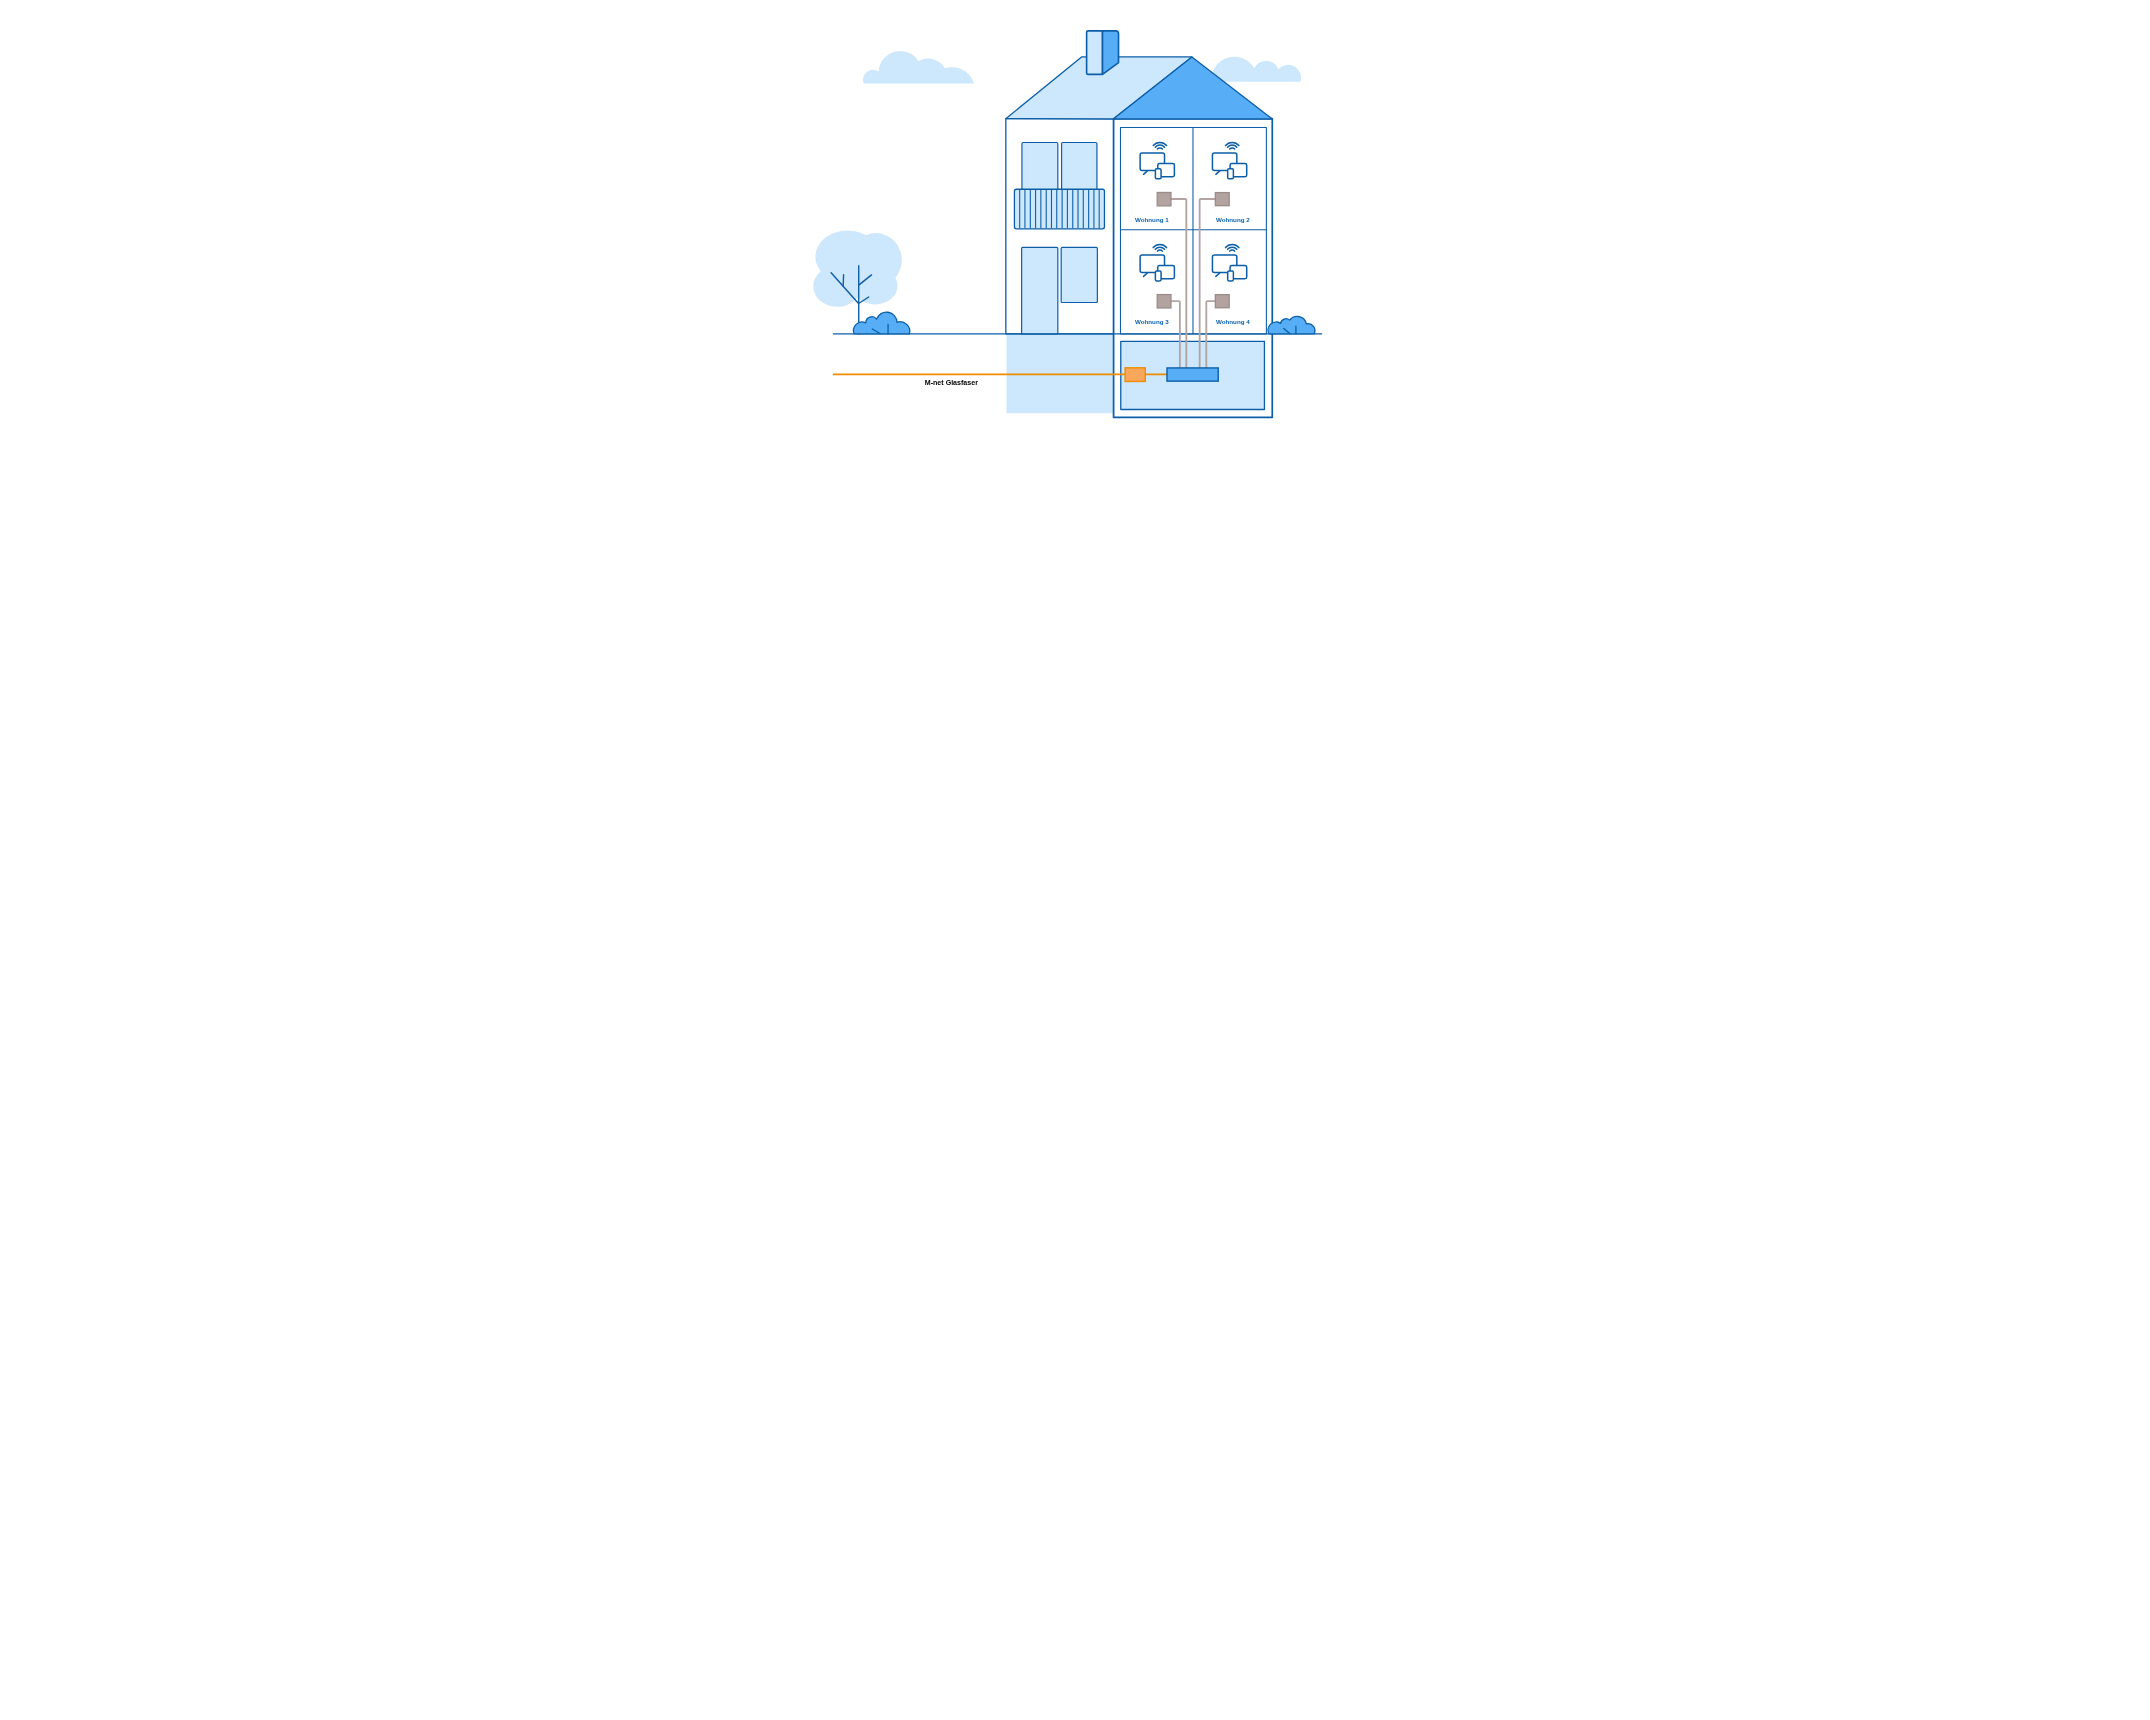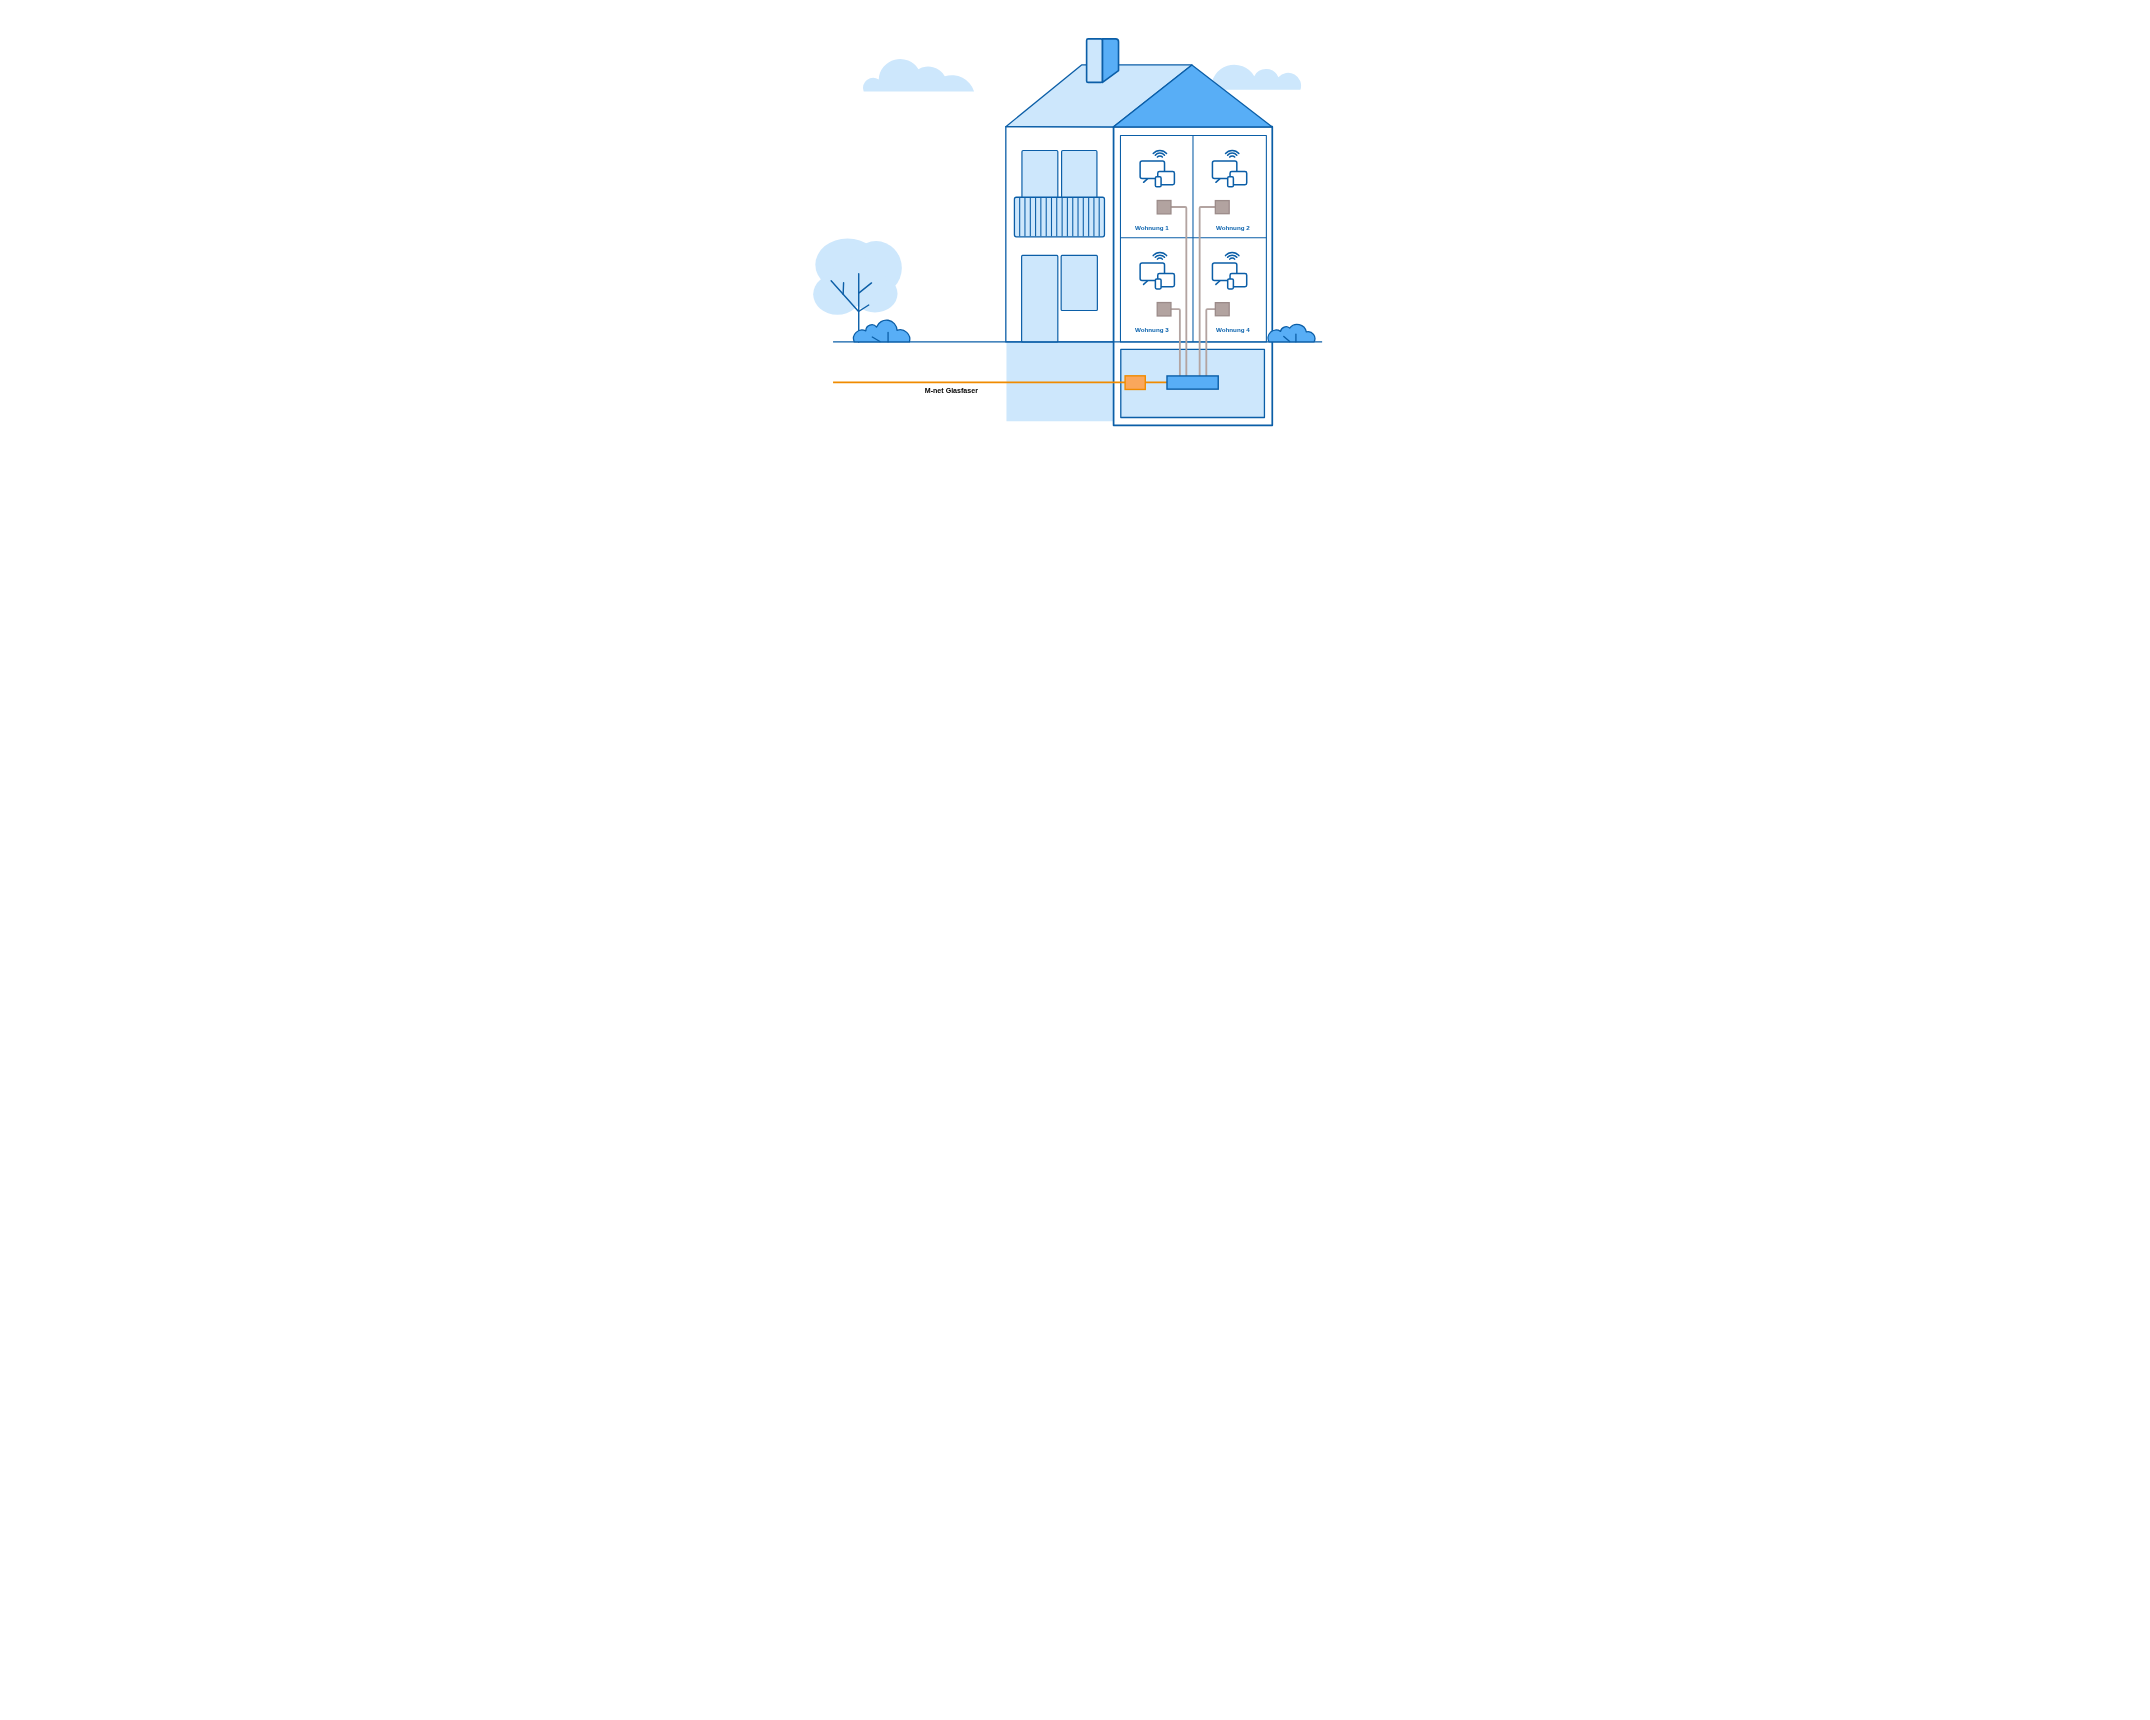--- a/index.html
+++ b/index.html
@@ -9,21 +9,21 @@
     --mid-blue:#58aef6;
     --white:#ffffff;
     --cable-gray:#b3a4a1;
     --socket-fill:#b2a3a0;
     --socket-border:#9b8b89;
     --fiber-orange:#f08b00;
     --fiber-box-fill:#faa75c;
     --text-black:#000000;
   }
   html,body{margin:0;padding:0;background:var(--white);}
-  .stage{width:100%;max-width:573px;margin:16px auto;}
+  .stage{width:100%;max-width:573px;margin:8px auto;}
   svg{display:block;width:100%;height:auto;background:var(--white);}
 
   .st   {stroke:var(--outline);stroke-linejoin:round;}
   .cap  {stroke-linecap:round;}
   .f-lt {fill:var(--light-blue);}
   .f-md {fill:var(--mid-blue);}
   .f-wh {fill:var(--white);}
   .f-no {fill:none;}
   .w10{stroke-width:10;} .w11{stroke-width:11;} .w12{stroke-width:12;}
   .w13{stroke-width:13;} .w15{stroke-width:15;} .w16{stroke-width:16;}

